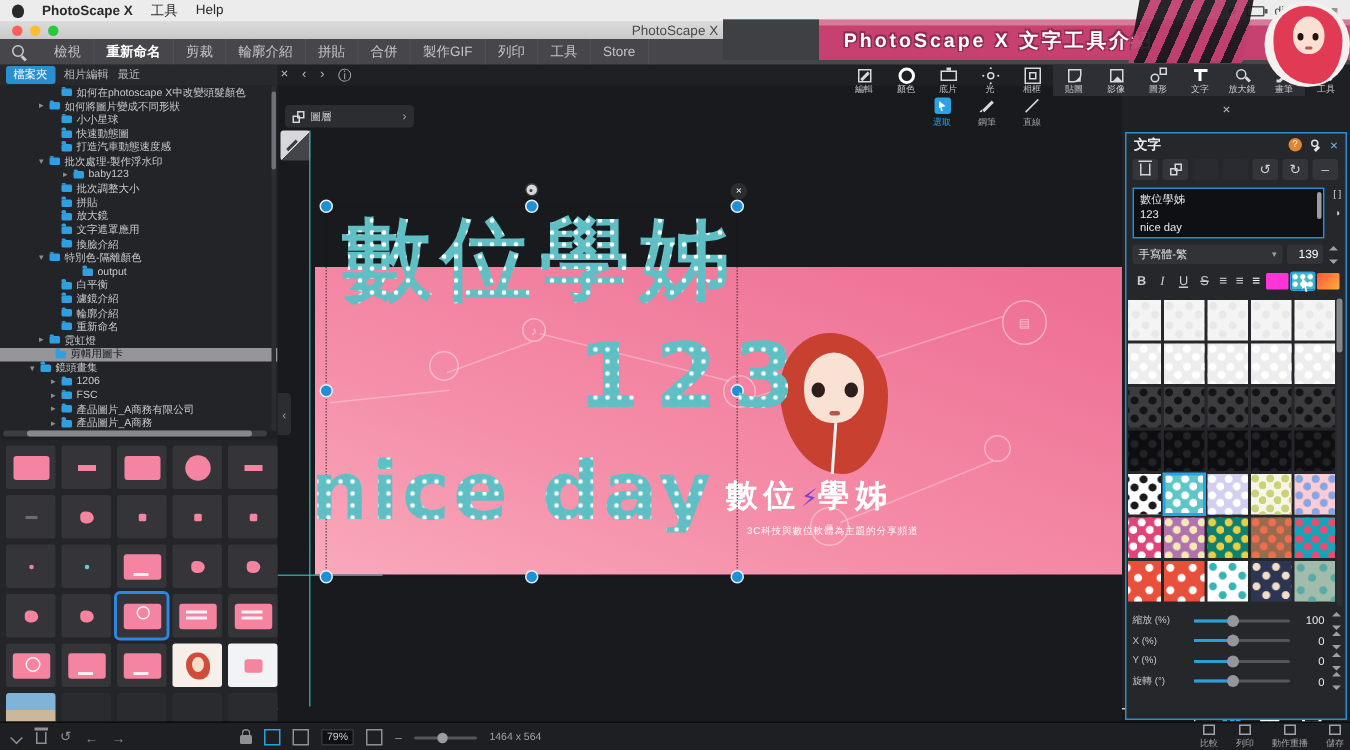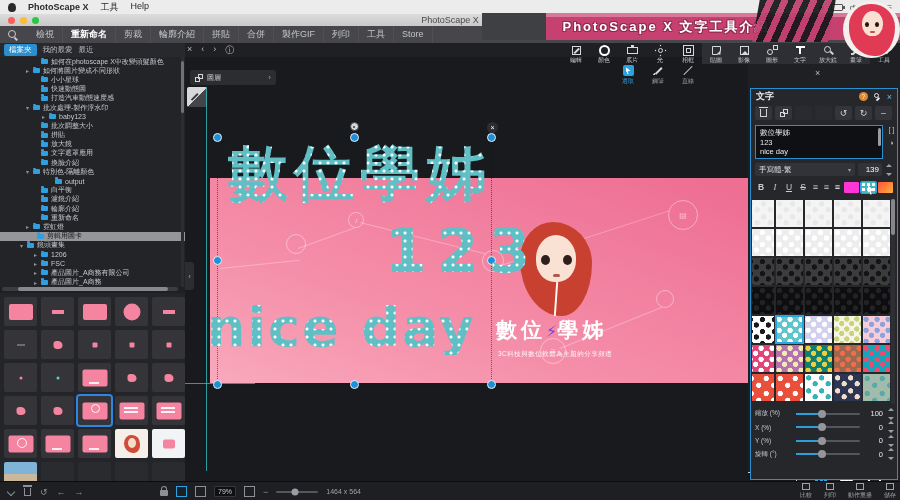--- a/index.html
+++ b/index.html
@@ -142,21 +142,21 @@
            background:linear-gradient(200deg,#ee6f94 5%,#f58fa9 65%,#f9a9bc 100%);}
   .node{position:absolute;border:1px solid rgba(255,255,255,.4);border-radius:50%;color:rgba(255,255,255,.55);
         display:flex;align-items:center;justify-content:center;font-size:8px;box-sizing:border-box;}
   .netline{position:absolute;height:1px;background:rgba(255,255,255,.3);transform-origin:left center;}
   .wm-avatar{position:absolute;left:310px;top:44px;width:72px;height:94px;}
   .wm-hair{position:absolute;inset:0;background:#c8402f;border-radius:46% 54% 42% 58%/40% 44% 56% 60%;}
   .wm-face{position:absolute;left:16px;top:13px;width:40px;height:47px;background:#f9e2d4;border-radius:50% 50% 46% 46%;}
   .wm-eye{position:absolute;width:9px;height:10px;background:#2e1f1d;border-radius:50%;top:33px;}
   .wm-mouth{position:absolute;left:33px;top:52px;width:7px;height:3px;background:#b05a4e;border-radius:2px;}
   .wm-cord{position:absolute;left:35px;top:60px;width:1.5px;height:34px;background:rgba(255,255,255,.95);transform:rotate(4deg);}
-  .wm-title{position:absolute;left:286px;top:138px;width:200px;font-size:21px;font-weight:bold;color:#fff;letter-spacing:4px;}
+  .wm-title{position:absolute;left:274px;top:138px;width:200px;font-size:21px;font-weight:bold;color:#fff;letter-spacing:4px;}
   .wm-bolt{color:#7a3fd4;font-size:16px;letter-spacing:0;}
   .wm-sub{position:absolute;left:288px;top:172px;font-size:6.5px;color:#fff;letter-spacing:.5px;opacity:.95;}
   .selbox{left:32px;top:80px;width:273px;height:246px;border:1px dotted rgba(20,20,20,.55);}
   .hd{position:absolute;width:7px;height:7px;background:#1f8fd6;border:1.5px solid #e8f2fa;border-radius:50%;box-sizing:content-box;}
   .hd.tl{left:-5px;top:-5px;} .hd.tm{left:50%;margin-left:-5px;top:-5px;} .hd.tr{right:-5px;top:-5px;}
   .hd.ml{left:-5px;top:50%;margin-top:-5px;} .hd.mr{right:-5px;top:50%;margin-top:-5px;}
   .hd.bl{left:-5px;bottom:-5px;} .hd.bm{left:50%;margin-left:-5px;bottom:-5px;} .hd.br{right:-5px;bottom:-5px;}
   .rot{position:absolute;left:50%;margin-left:-5px;top:-16px;width:9px;height:9px;border-radius:50%;
        background:#d4d7db;border:1px solid #3a3b3f;box-sizing:border-box;}
   .rot::after{content:"";position:absolute;left:2.5px;top:2.5px;width:2px;height:2px;border-radius:50%;background:#3a3b3f;}
@@ -321,21 +321,21 @@
         <span class="t-item">列印</span>
         <span class="t-item">工具</span>
         <span class="t-item">Store</span>
       </span>
   </div>
 
   <div class="abs sidetabs">
     <span style="display:flex;gap:6px;align-items:center;">
 
     <span class="chip active">檔案夾</span>
-        <span class="chip">我的最愛</span>
+        <span class="chip">相片編輯</span>
         <span class="chip">最近</span>
       </span>
   </div>
 
   <div class="abs canvashead">
     <span>×</span>
     <span>‹</span>
     <span>›</span>
     <span>ⓘ</span>
   </div>

